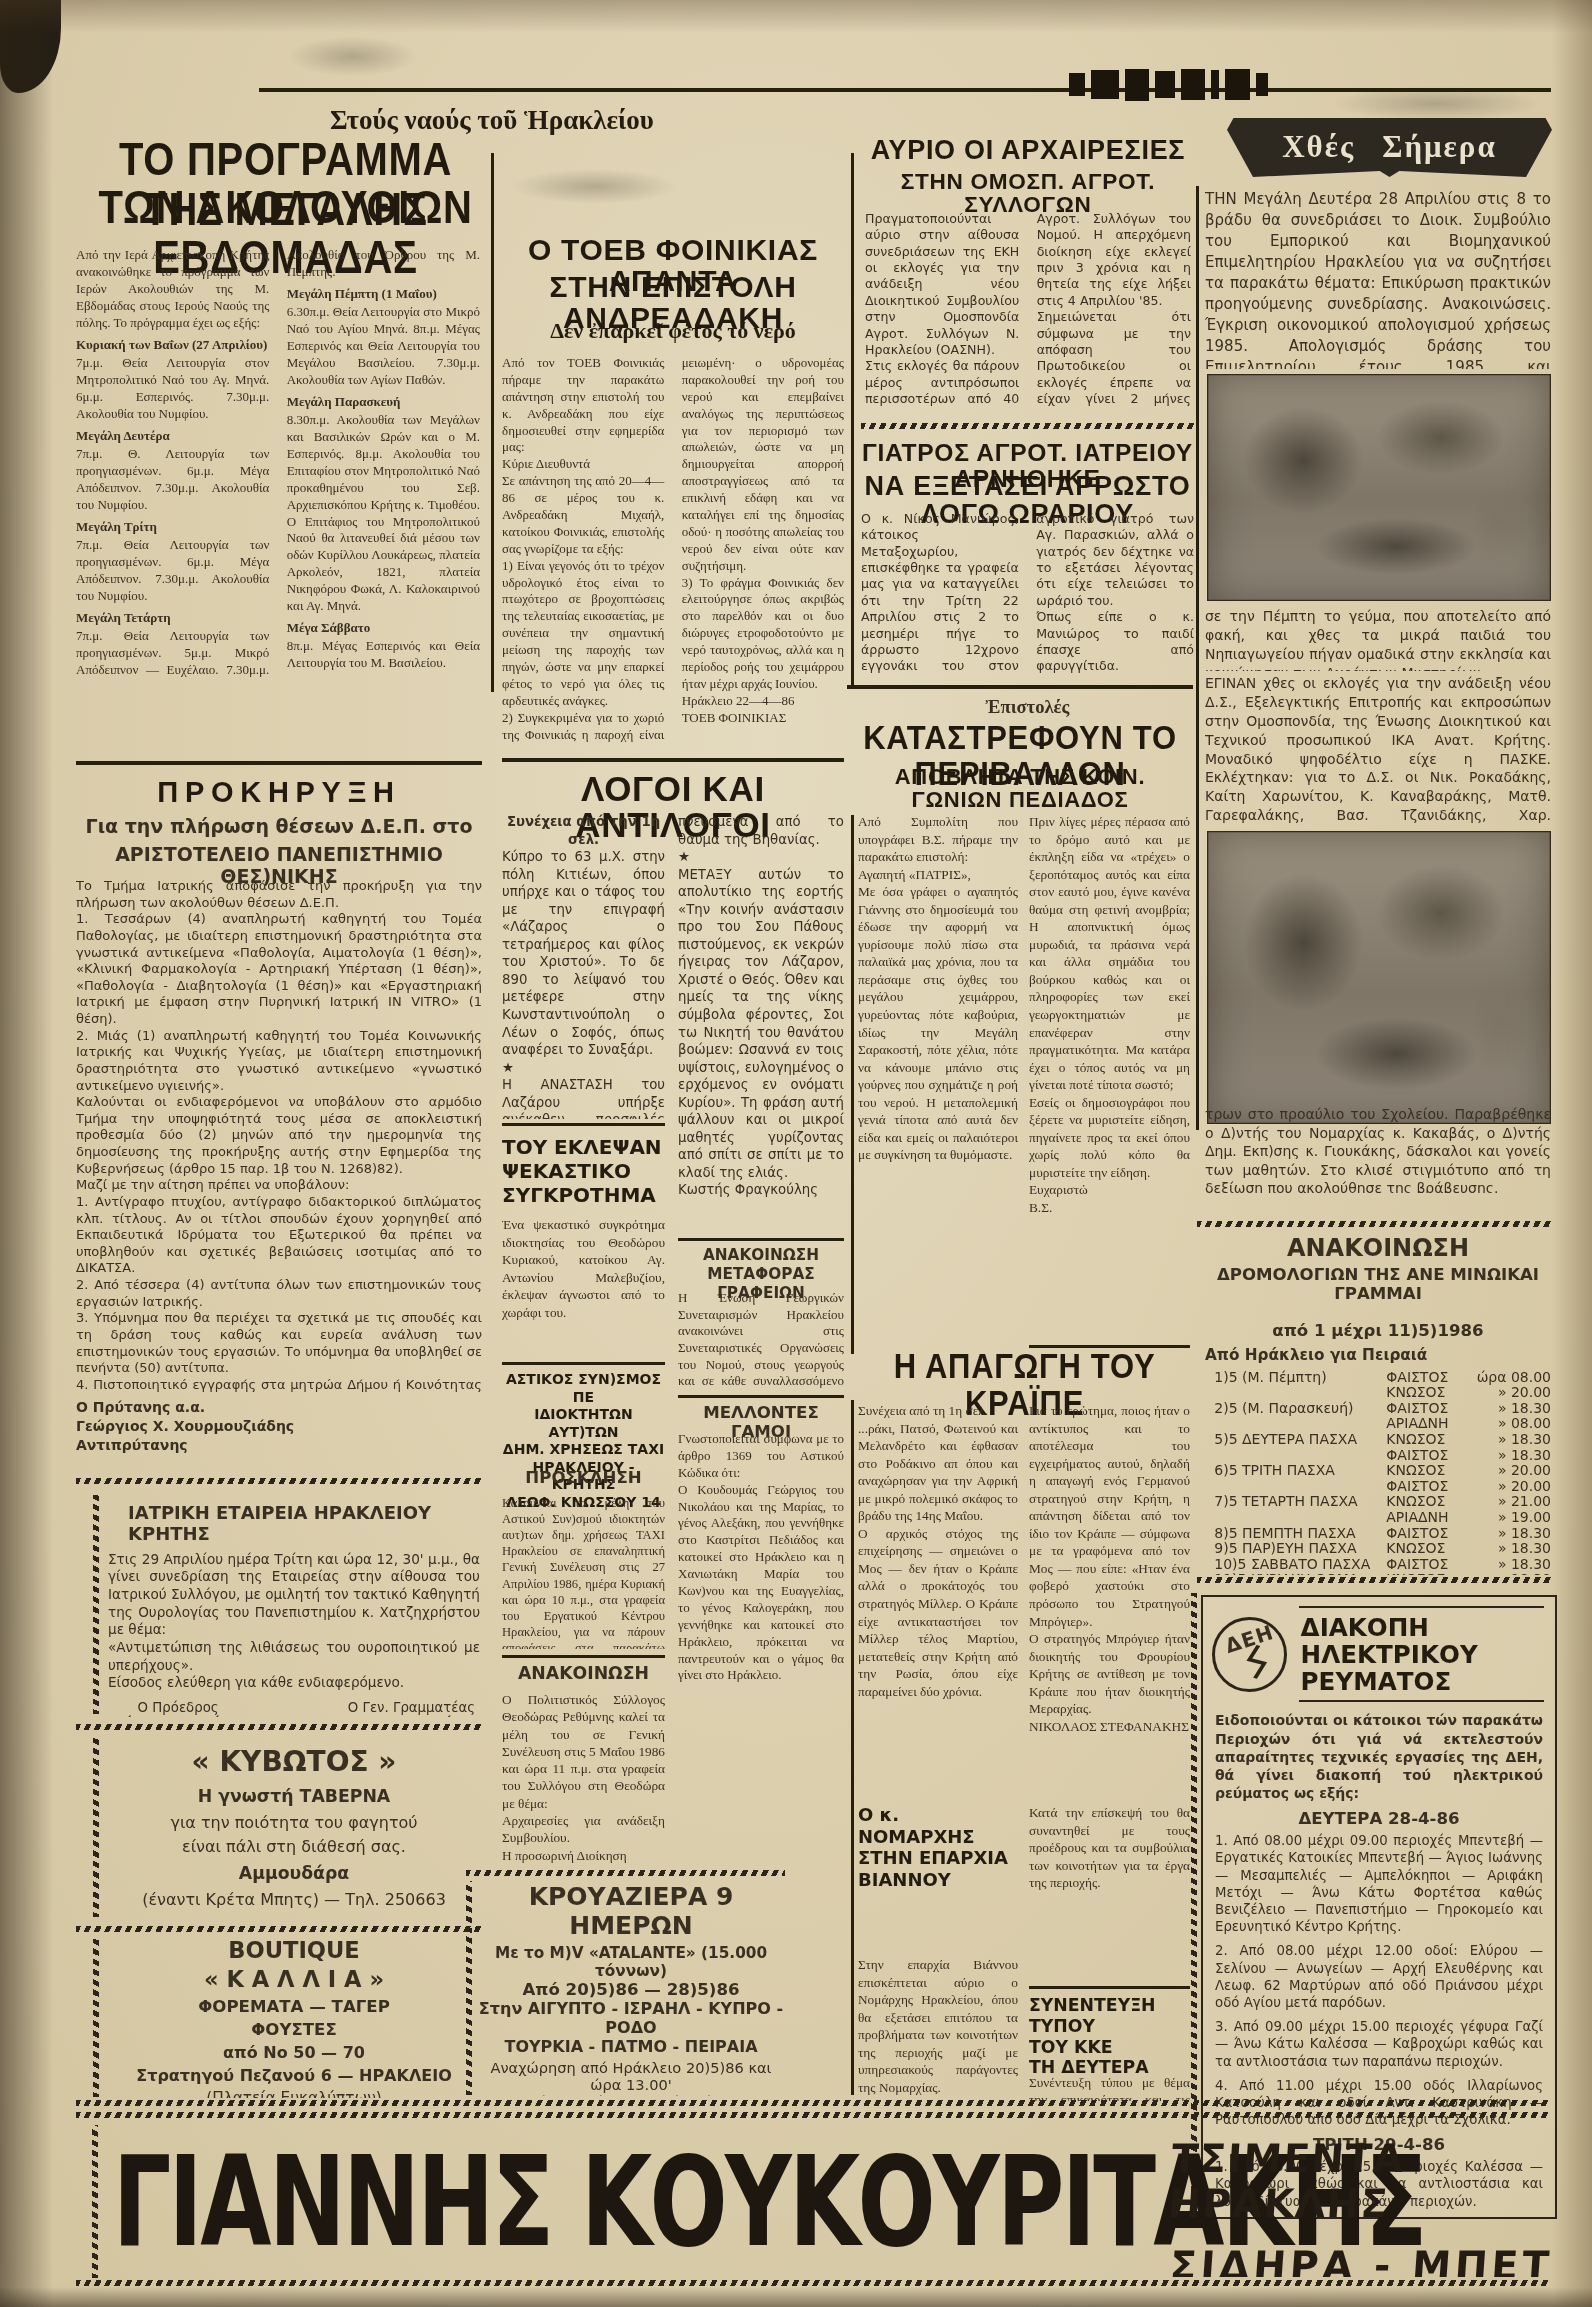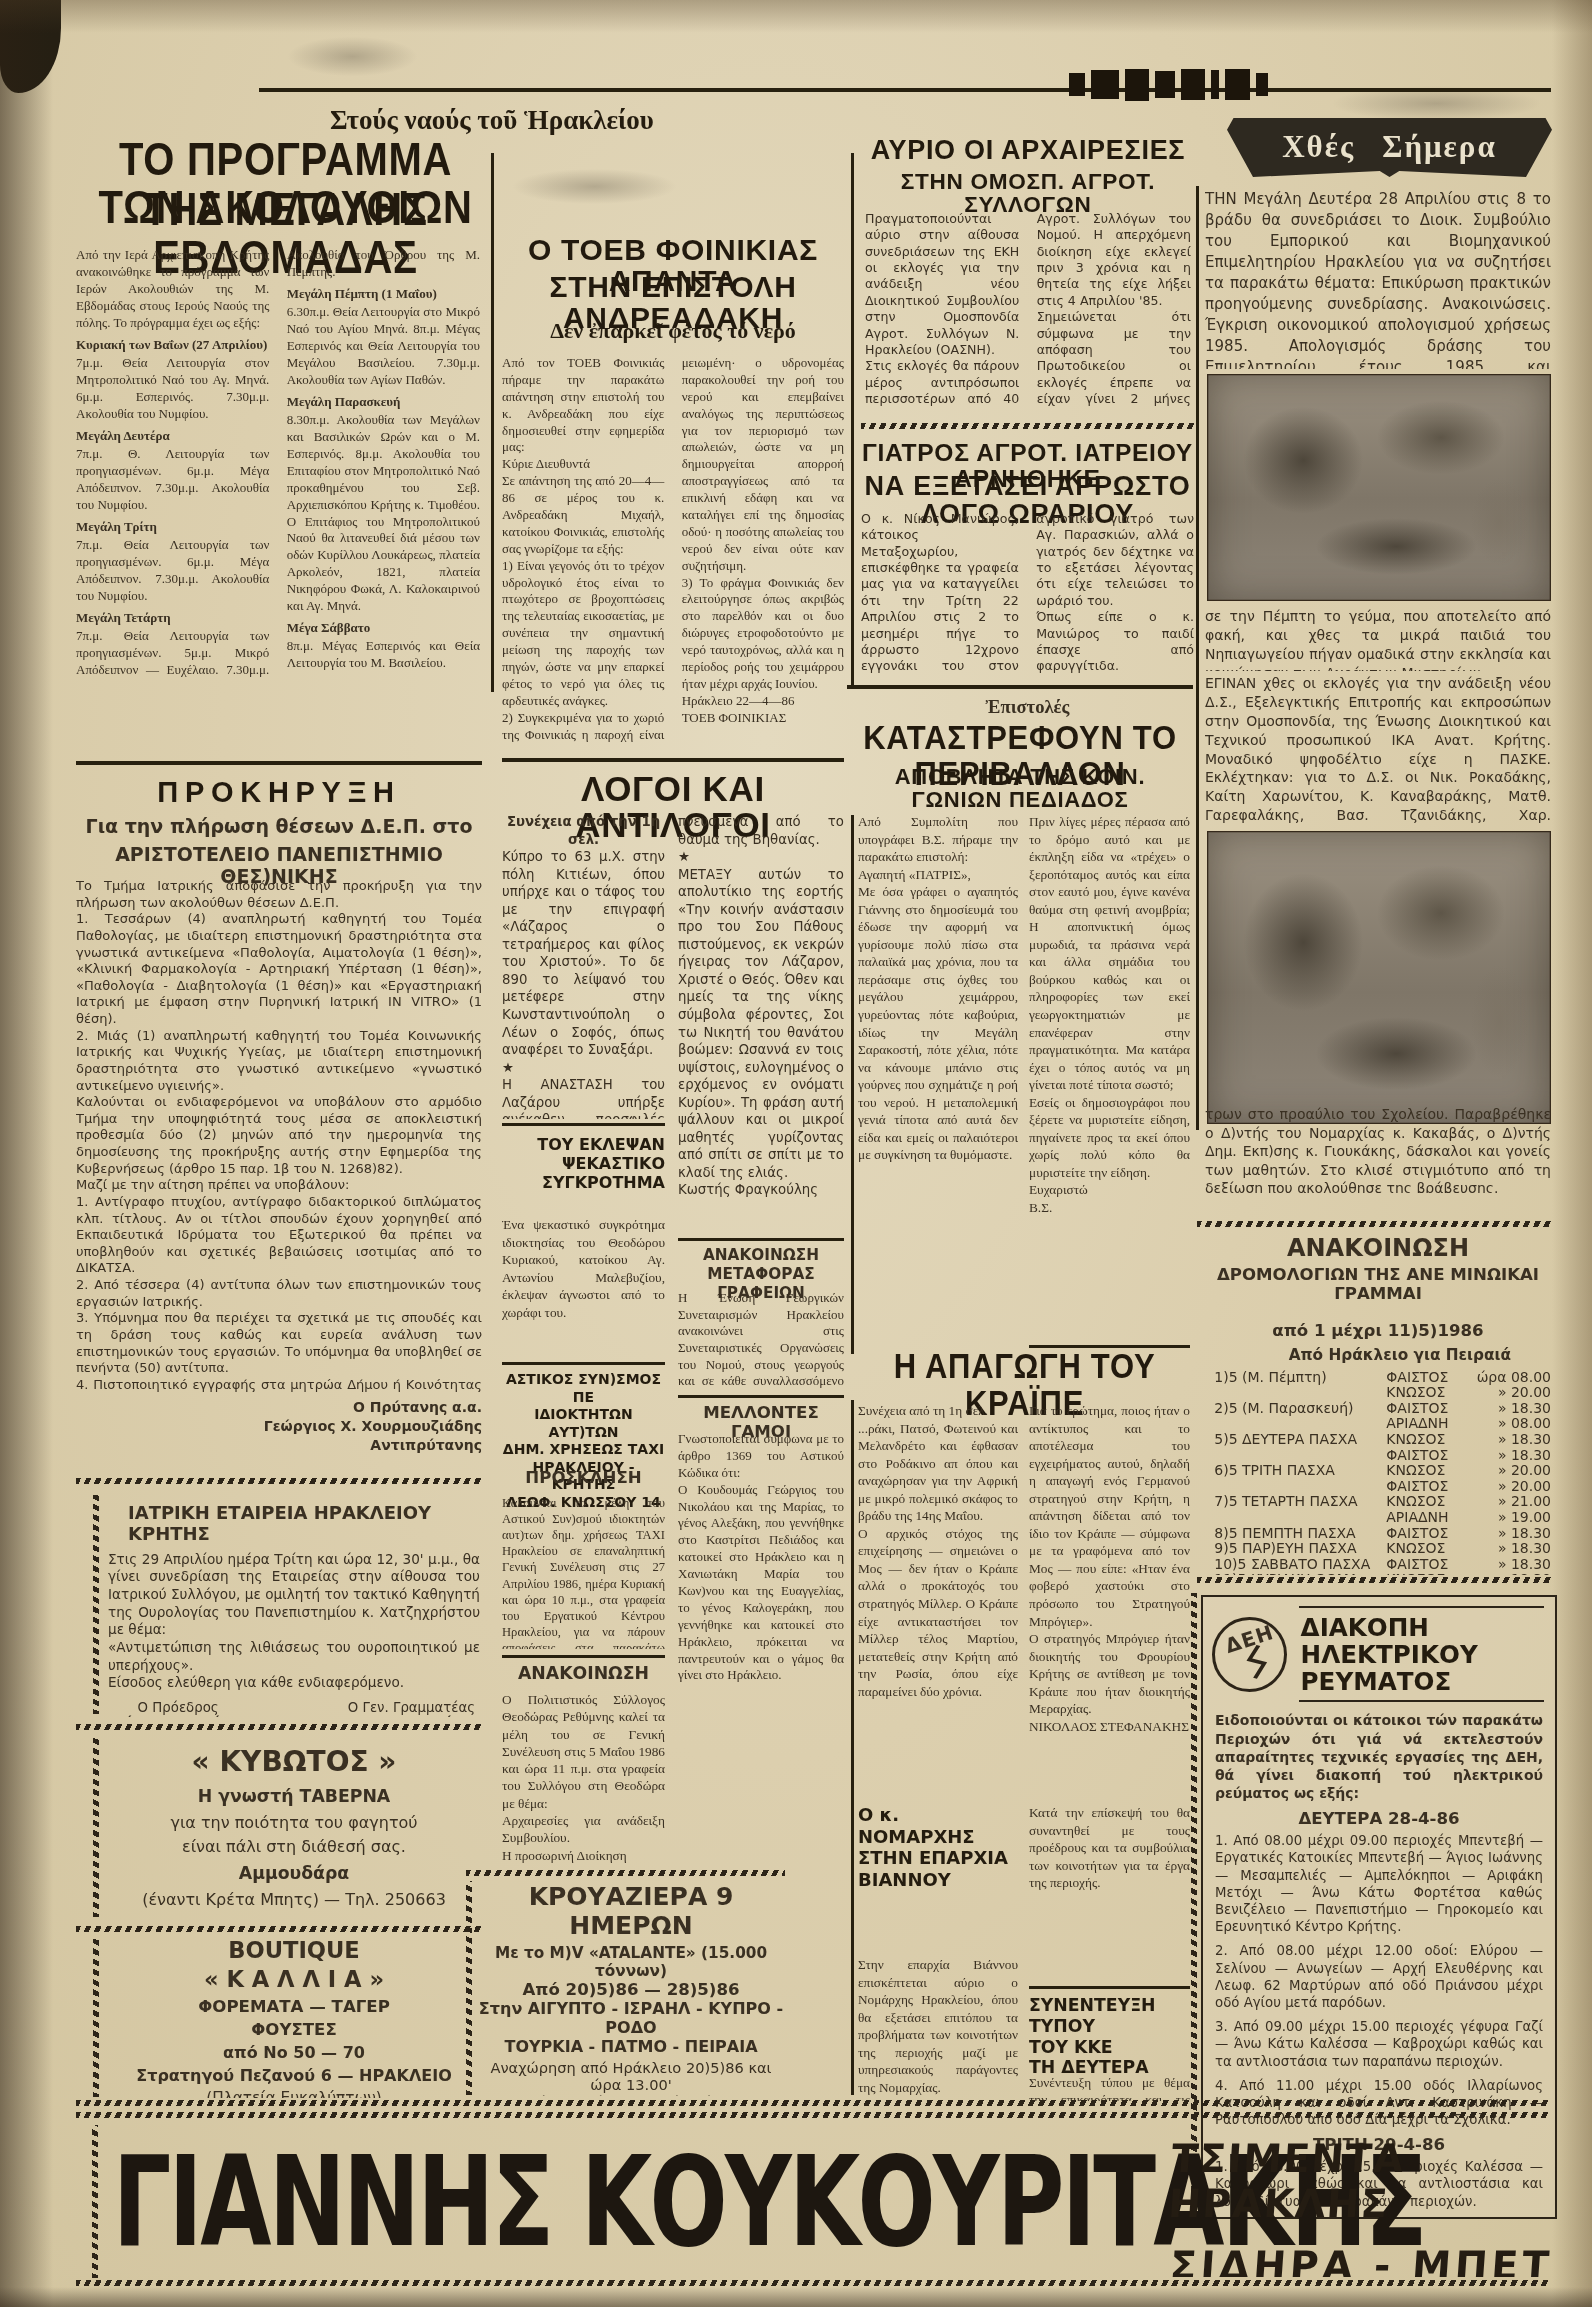--- a/index.html
+++ b/index.html
@@ -4,21 +4,21 @@
 <style>
   html,body{margin:0;padding:0;background:#6b6049;}
   #page{position:relative;width:1593px;height:2307px;overflow:hidden;color:#3a3022;
     background:radial-gradient(ellipse at 48% 32%, #e4dabf 0%, #dccfae 46%, #d2c49e 100%);
     font-family:"Liberation Serif",serif;}
   .abs{position:absolute;}
   .serif{font-family:"Liberation Serif",serif;}
   .sans{font-family:"DejaVu Sans",sans-serif;}
   .just{text-align:justify;}
   .ctr{text-align:center;}
-  .rt{text-align:right;}
+  .rt{text-align:left;}
   .pre{white-space:pre-line;}
   .clip{overflow:hidden;}
   .b{font-weight:bold;}
   .c2col{column-count:2;column-gap:17.3px;}
   .rule{background:#27200f;}
   .hl{font-family:"Liberation Sans",sans-serif;font-weight:bold;color:#221a0e;text-align:center;line-height:1.04;letter-spacing:0.7px;}
   .zz{background:repeating-linear-gradient(115deg,#2c2418 0 4.7px,rgba(0,0,0,0) 4.7px 9.3px);height:6px;}
   .zzv{background:repeating-linear-gradient(25deg,#2c2418 0 4.7px,rgba(0,0,0,0) 4.7px 9.3px);width:6px;}
   .photo{background:
     radial-gradient(closest-side at 28% 38%, rgba(42,36,26,.62), rgba(0,0,0,0) 62%),
@@ -131,21 +131,21 @@
     <div class="b ctr">Συνέχεια από την 1η σελ.</div>
     <div class="just pre">Κύπρο το 63 μ.Χ. στην πόλη Κιτιέων, όπου υπήρχε και ο τάφος του με την επιγραφή «Λάζαρος ο τετραήμερος και φίλος του Χριστού». Το δε 890 το λείψανό του μετέφερε στην Κωνσταντινούπολη ο Λέων ο Σοφός, όπως αναφέρει το Συναξάρι.
 ★
 Η ΑΝΑΣΤΑΣΗ του Λαζάρου υπήρξε ανέκαθεν προσφιλές θέμα για την αγιογραφία και εικονογραφία της Εκκλησίας μας και την σκηνή της Εγέρσεώς του την συναντούμε τόσο σε κατάγραφους ναούς όσο και σε φορητές μικρές και μεγάλες εικόνες. Όπως και στους εκκλησιαστικούς μελωδούς, που έγραψαν υπέροχα τροπάρια εμ-</div>
   </div>
   <div class="abs sans just clip pre" style="left:678px;top:813px;width:166px;height:424px;font-size:13.3px;line-height:1.32;">πνευσμένα από το θαύμα της Βηθανίας.
 ★
 ΜΕΤΑΞΥ αυτών το απολυτίκιο της εορτής «Την κοινήν ανάστασιν προ του Σου Πάθους πιστούμενος, εκ νεκρών ήγειρας τον Λάζαρον, Χριστέ ο Θεός. Όθεν και ημείς τα της νίκης σύμβολα φέροντες, Σοι τω Νικητή του θανάτου βοώμεν: Ωσαννά εν τοις υψίστοις, ευλογημένος ο ερχόμενος εν ονόματι Κυρίου». Τη φράση αυτή ψάλλουν και οι μικροί μαθητές γυρίζοντας από σπίτι σε σπίτι με το κλαδί της ελιάς.
 Κωστής Φραγκούλης</div>
   <div class="abs rule" style="left:502px;top:1123px;width:163px;height:3.3px;"></div>
-  <div class="abs sans b" style="left:502px;top:1135px;width:163px;font-size:16px;line-height:1.2;color:#241c0f;text-align:right;">ΤΟΥ ΕΚΛΕΨΑΝ ΨΕΚΑΣΤΙΚΟ ΣΥΓΚΡΟΤΗΜΑ</div>
+  <div class="abs sans b" style="left:502px;top:1135px;width:163px;font-size:20px;line-height:1.2;color:#241c0f;">ΤΟΥ ΕΚΛΕΨΑΝ ΨΕΚΑΣΤΙΚΟ ΣΥΓΚΡΟΤΗΜΑ</div>
   <div class="abs serif just clip" style="left:502px;top:1216px;width:163px;height:140px;font-size:13.3px;line-height:1.32;">Ένα ψεκαστικό συγκρότημα ιδιοκτησίας του Θεοδώρου Κυριακού, κατοίκου Αγ. Αντωνίου Μαλεβυζίου, έκλεψαν άγνωστοι από το χωράφι του.</div>
 
   <div class="abs rule" style="left:502px;top:1362px;width:163px;height:2.7px;"></div>
   <div class="abs sans b ctr pre" style="left:502px;top:1371px;width:163px;font-size:14px;line-height:1.25;color:#241c0f;">ΑΣΤΙΚΟΣ ΣΥΝ)ΣΜΟΣ ΠΕ
 ΙΔΙΟΚΤΗΤΩΝ ΑΥΤ)ΤΩΝ
 ΔΗΜ. ΧΡΗΣΕΩΣ ΤΑΧΙ
 ΗΡΑΚΛΕΙΟΥ - ΚΡΗΤΗΣ
 ΛΕΩΦ. ΚΝΩΣΣΟΥ 14</div>
   <div class="abs sans b ctr" style="left:502px;top:1468px;width:163px;font-size:16.6px;">ΠΡΟΣΚΛΗΣΗ</div>
   <div class="abs serif just clip pre" style="left:502px;top:1495px;width:163px;height:154px;font-size:12.6px;line-height:1.28;">Καλούνται τα μέλη του Αστικού Συν)σμού ιδιοκτητών αυτ)των δημ. χρήσεως ΤΑΧΙ Ηρακλείου σε επαναληπτική Γενική Συνέλευση στις 27 Απριλίου 1986, ημέρα Κυριακή και ώρα 10 π.μ., στα γραφεία του Εργατικού Κέντρου Ηρακλείου, για να πάρουν αποφάσεις στα παρακάτω θέματα της Ημερησίας Διάταξης:

